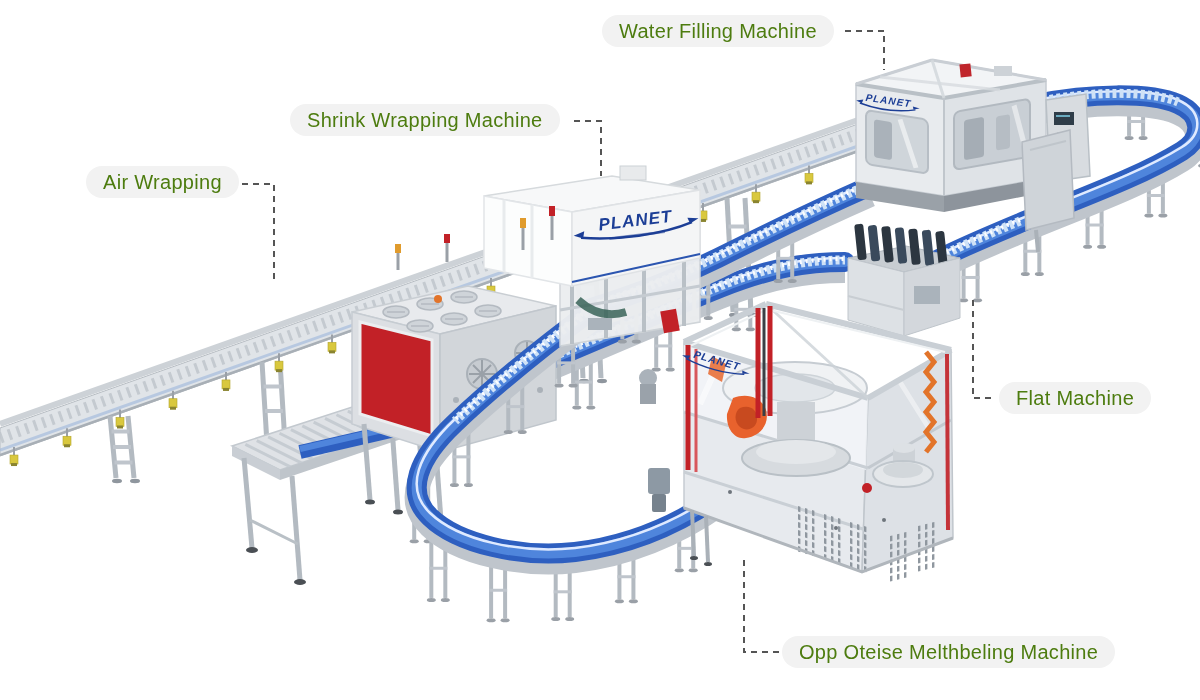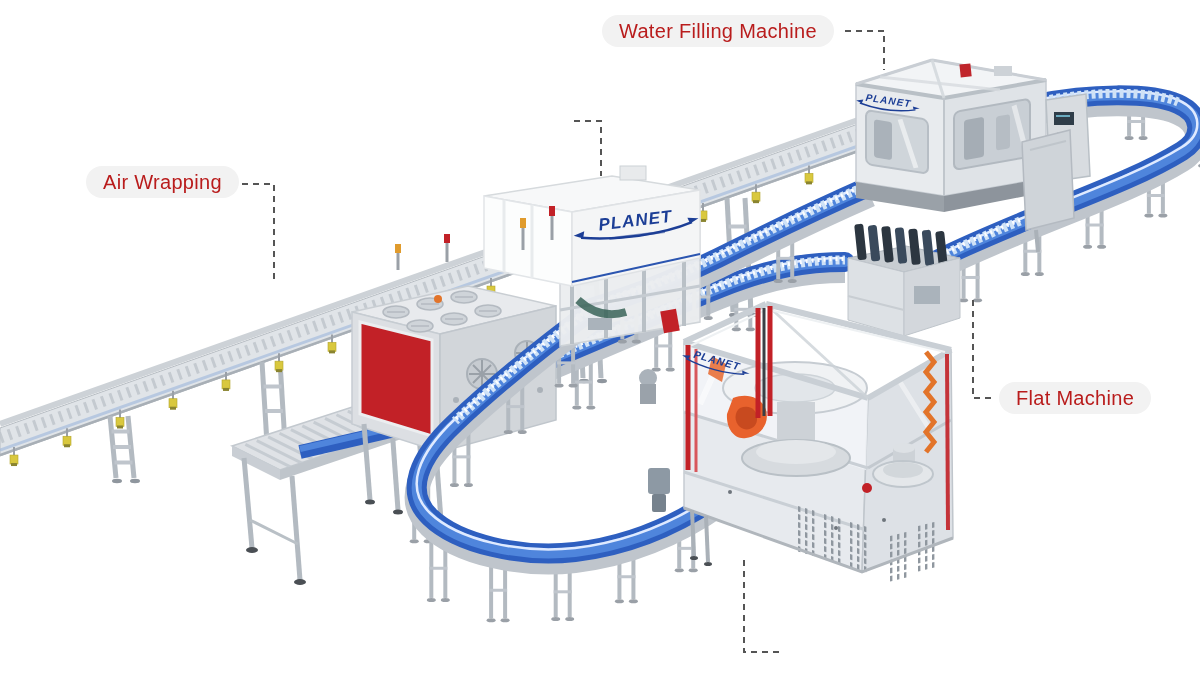--- a/index.html
+++ b/index.html
@@ -1,19 +1,19 @@
 <!DOCTYPE html>
 <html><head>
 <meta charset="utf-8">
 <style>
   html,body{margin:0;padding:0;background:#fff;}
   #stage{position:relative;width:1200px;height:700px;background:#ffffff;overflow:hidden;
          font-family:"Liberation Sans",sans-serif;}
   #scene{position:absolute;left:0;top:0;}
-  .pill{position:absolute;background:#f2f2f2;color:#b91c1c;font:20px/1 "Liberation Sans",sans-serif;
+  .pill{position:absolute;background:#f2f2f2;color:#4d7c0f;font:20px/1 "Liberation Sans",sans-serif;
         padding:6px 17px;border-radius:18px;white-space:nowrap;letter-spacing:.3px;}
   .logo-text{font-family:"Liberation Sans",sans-serif;font-weight:bold;font-style:italic;
              fill:#1c3e96;letter-spacing:1px;}
 </style>
 </head>
 <body>
 
 <div id="stage">
 <svg id="scene" width="1200" height="700" viewBox="0 0 1200 700">
   <defs>
@@ -639,15 +639,17 @@
   <g stroke="#555555" stroke-width="2" stroke-dasharray="6 5" fill="none">
     <polyline points="242,184 274,184 274,284"></polyline>
     <polyline points="574,121 601,121 601,176"></polyline>
     <polyline points="845,31 884,31 884,70"></polyline>
     <polyline points="973,300 973,398 996,398"></polyline>
     <polyline points="744,560 744,652 779,652"></polyline>
   </g>
 </svg>
 
   <div class="pill" style="left:86px;top:166px">Air Wrapping</div>
+  <div class="pill" style="left:290px;top:104px">Shrink Wrapping Machine</div>
   <div class="pill" style="left:602px;top:15px">Water Filling Machine</div>
   <div class="pill" style="left:999px;top:382px">Flat Machine</div>
+  <div class="pill" style="left:782px;top:636px">Opp Oteise Melthbeling Machine</div>
 </div>
 
 </body></html>

